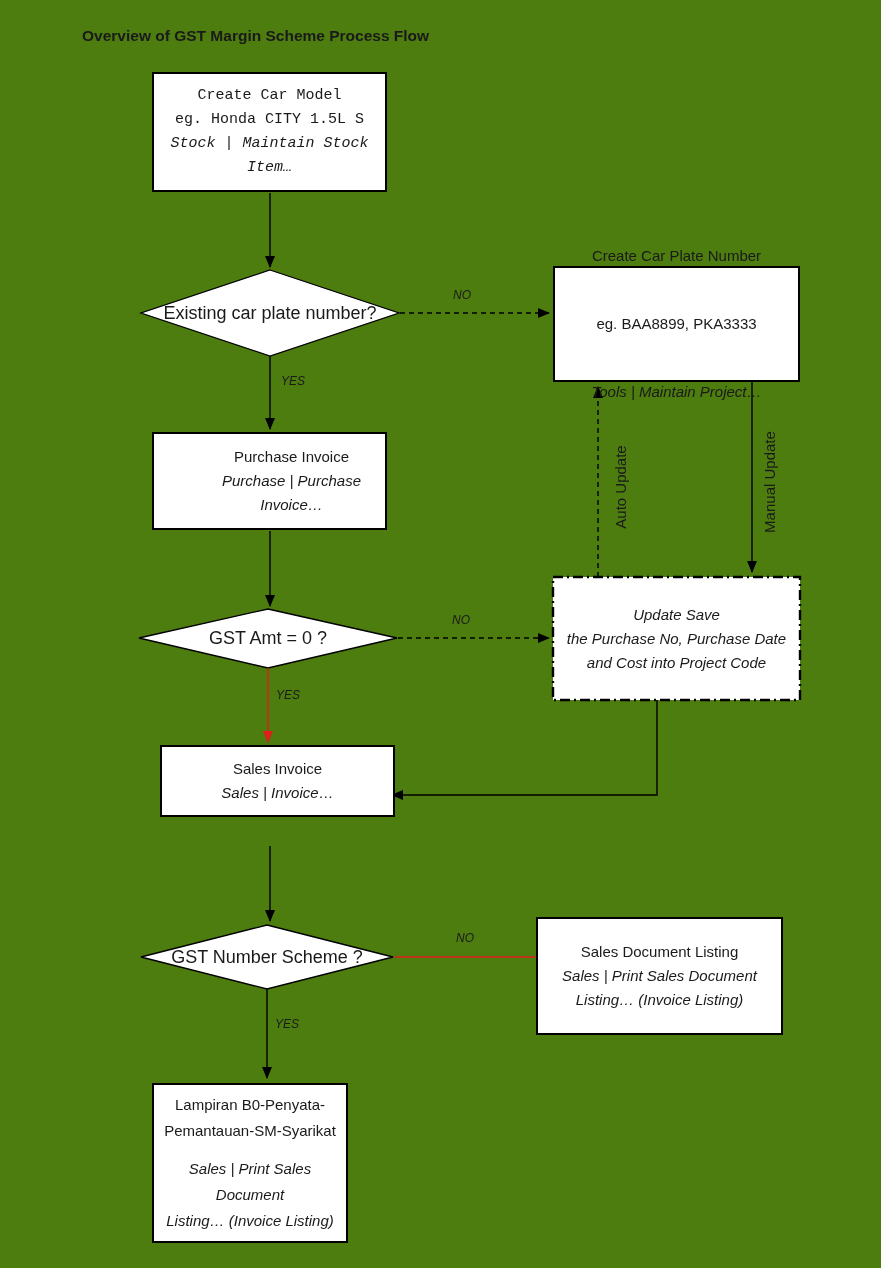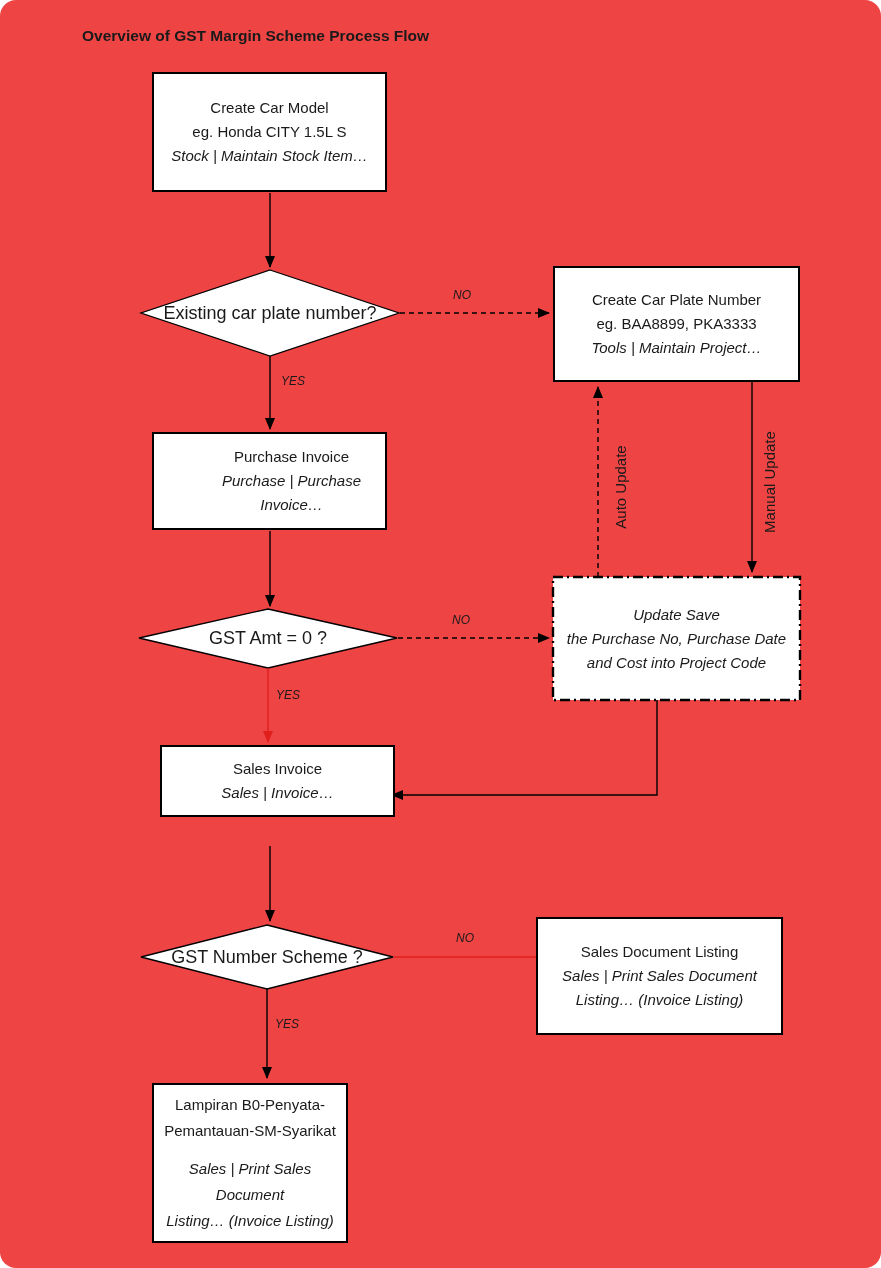--- a/index.html
+++ b/index.html
@@ -6,23 +6,22 @@
     margin: 0;
     padding: 0;
     background: #ffffff;
     font-family: "Liberation Sans", sans-serif;
     color: var(--ink, #1a1a1a);
   }
   #canvas {
     position: relative;
     width: 881px;
     height: 1268px;
-    background: #ef4444;
+    background: #4d7c0f;
     overflow: hidden;
-    border-radius: 16px;
   }
   #wires {
     position: absolute;
     left: 0; top: 0;
     width: 881px; height: 1268px;
     z-index: 1;
   }
   .page-title {
     position: absolute;
     left: 82px; top: 27px;
@@ -126,27 +125,27 @@
 
     <polygon class="shape" points="267,925 393,957 267,989 141,957"></polygon>
 
     <line class="wire red" x1="394" y1="957" x2="549" y2="957" marker-end="url(#ahr)"></line>
 
     <line class="wire" x1="267" y1="989" x2="267" y2="1078" marker-end="url(#ahb)"></line>
   </svg>
 
   <div class="page-title">Overview of GST Margin Scheme Process Flow</div>
 
-  <div class="box" style="left:152px; top:72px; width:235px; height:120px;">
+  <div class="box" style="left:152px; top:72px; width:235px; height:120px;font-family:Liberation Mono, monospace;">
     <div>Create Car Model</div>
     <div>eg. Honda CITY 1.5L S</div>
     <div class="menu">Stock | Maintain Stock Item…</div>
   </div>
 
-  <div class="box" style="left:553px; top:266px; width:247px; height:116px;">
+  <div class="box" style="left:553px; top:266px; width:247px; height:116px;gap:44px;">
     <div>Create Car Plate Number</div>
     <div>eg. BAA8899, PKA3333</div>
     <div class="menu">Tools | Maintain Project…</div>
   </div>
 
   <div class="box" style="left:152px; top:432px; width:235px; height:98px;padding-left:44px;">
     <div>Purchase Invoice</div>
     <div class="menu">Purchase | Purchase Invoice…</div>
   </div>
 

